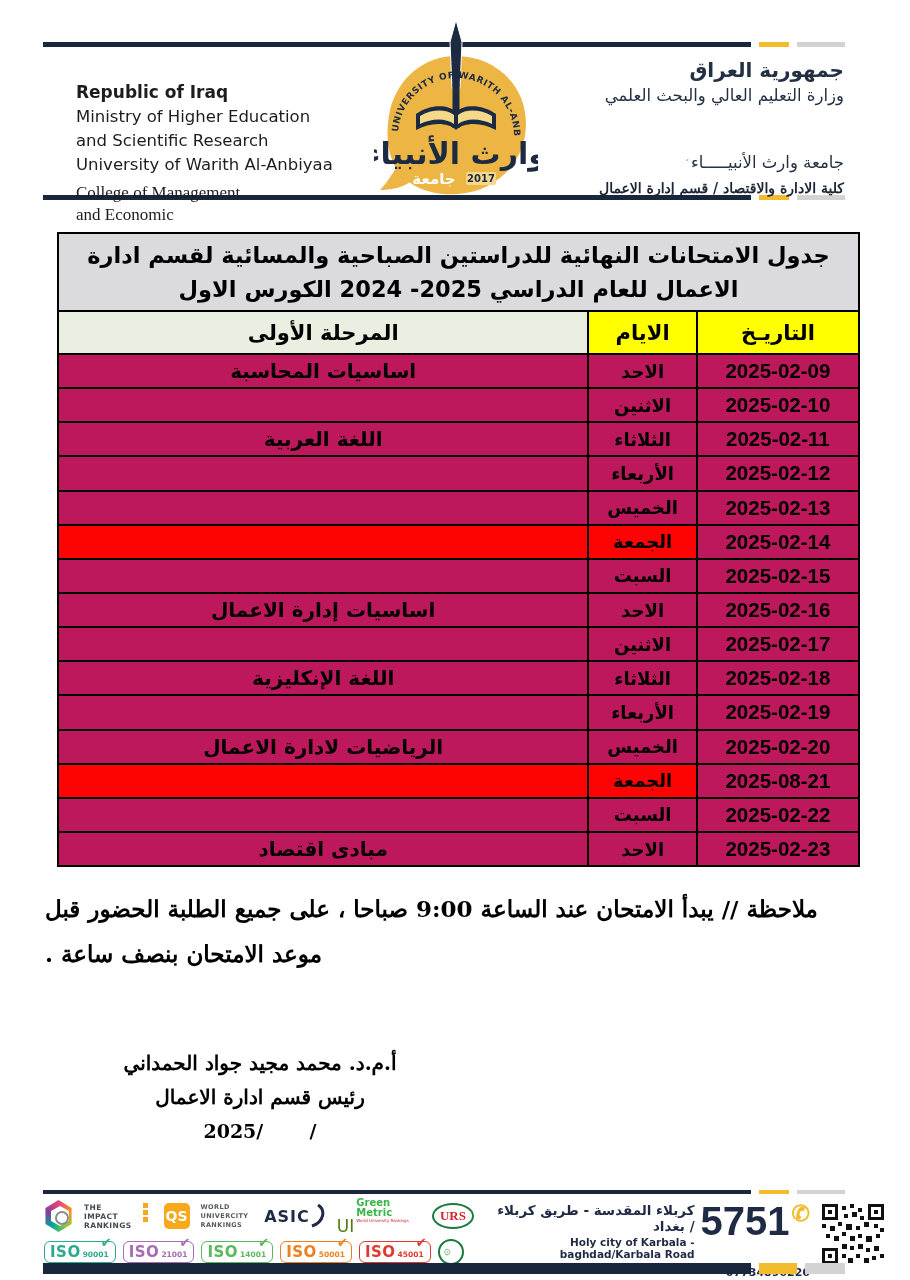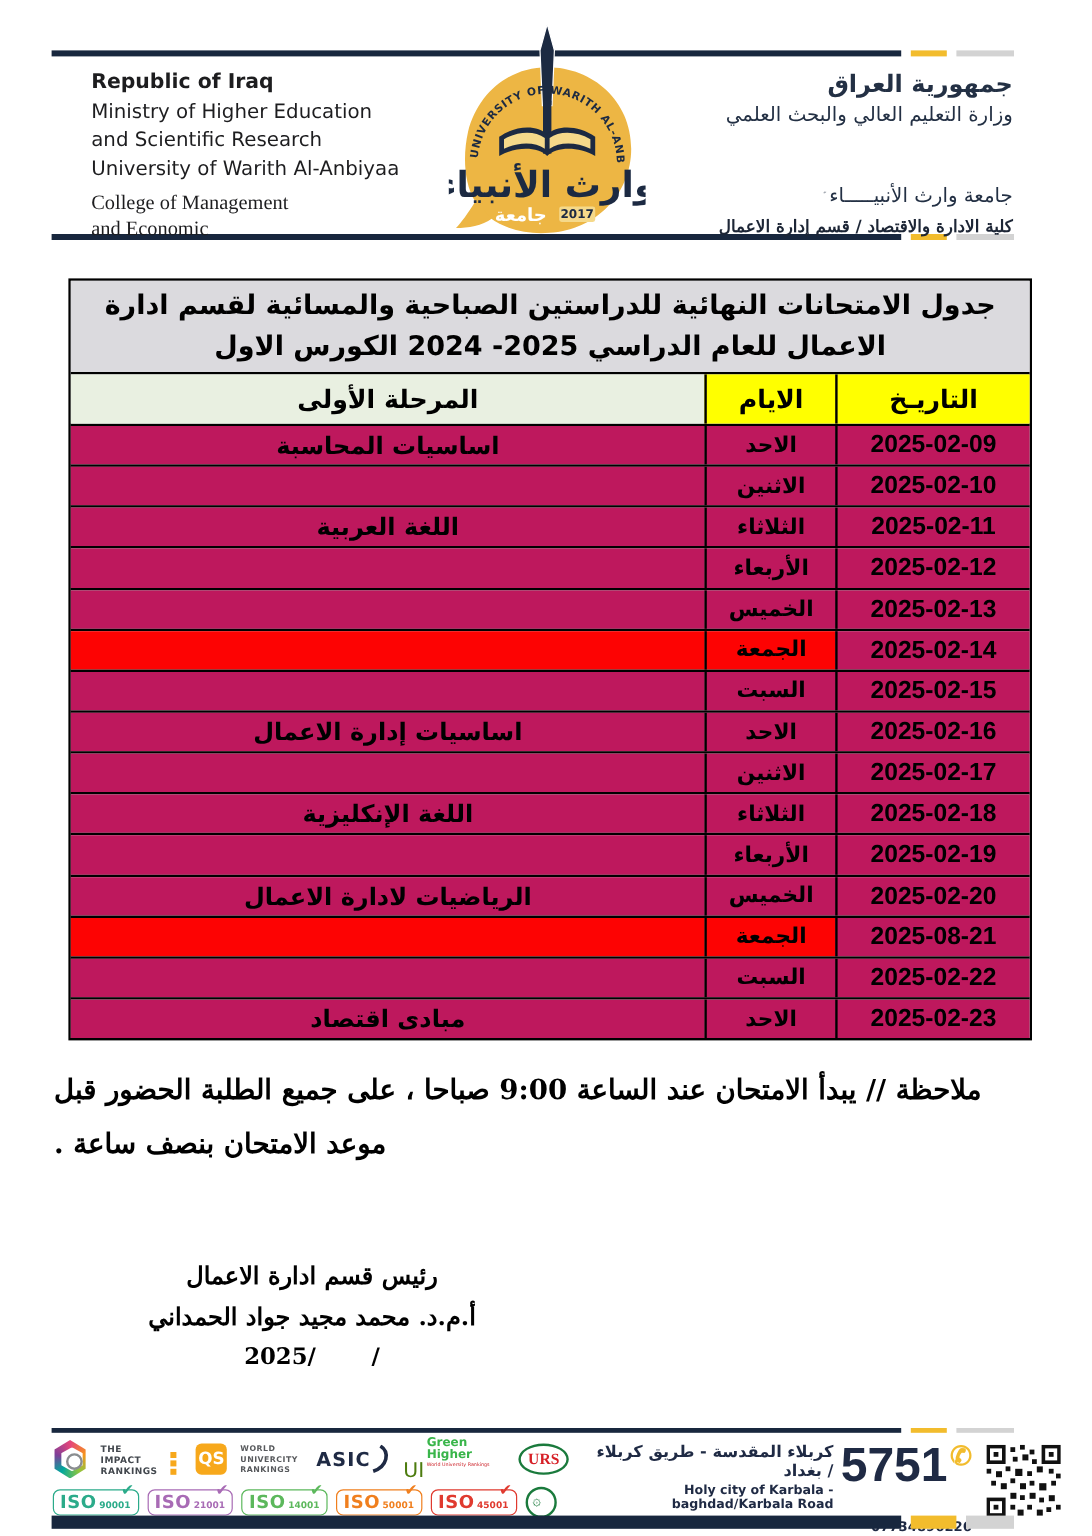--- a/index.html
+++ b/index.html
@@ -6,21 +6,21 @@
   body { background:#ffffff; font-family:"DejaVu Sans","Liberation Sans",sans-serif; }
   .page { position:relative; width:910px; height:1280px; background:#ffffff; margin:0 auto; overflow:hidden; }
 
   
   .triline { position:absolute; display:flex; align-items:center; }
   .triline .seg-navy { background:#18273e; height:100%; }
   .triline .seg-gold { background:#f2bc2d; height:100%; margin-left:8px; }
   .triline .seg-gray { background:#d3d3d3; height:100%; margin-left:8px; }
 
   
-  .hdr-left { position:absolute; left:76px; top:58px; width:300px; color:#1d1d1f; }
+  .hdr-left { position:absolute; left:76px; top:82px; width:300px; color:#1d1d1f; }
   .hdr-left .l1 { font-weight:bold; font-size:17px; margin-bottom:5px; }
   .hdr-left .l { font-size:16.5px; margin-bottom:5px; }
   .hdr-left .serif { font-family:"Liberation Serif",serif; font-size:17px; margin-top:9px; margin-bottom:2px; }
   .hdr-right { position:absolute; right:66px; top:58px; width:330px; text-align:right; direction:rtl; color:#233044; }
   .hdr-right .r1 { font-weight:bold; font-size:20px; margin-bottom:4px; }
   .hdr-right .r2 { font-size:16.5px; margin-bottom:4px; }
   .hdr-right .r3 { font-size:16.5px; margin-bottom:8px;margin-top:48px; }
   .hdr-right .r3 .pbuh { font-size:10px; }
   .hdr-right .r4 { font-family:"DejaVu Serif","Liberation Serif",serif; font-weight:bold; font-size:14px; color:#1d2636; }
   .logo-wrap { position:absolute; left:374px; top:18px; width:164px; height:186px; z-index:5; }
@@ -47,21 +47,21 @@
   .signature .sig-date { direction:ltr; font-size:19px; }
 
   
   .ft-logos { position:absolute; left:44px; top:1198px; width:430px; }
   .ft-row1 { display:flex; align-items:center; gap:11px; height:36px; }
   .ft-row2 { display:flex; align-items:center; gap:7px; margin-top:3px; height:30px; }
   .hex { position:relative; width:32px; height:32px; background:conic-gradient(#e5457b,#f7941d,#8dc63f,#00a79d,#7f3f98,#e5457b); clip-path:polygon(50% 0,95% 25%,95% 75%,50% 100%,5% 75%,5% 25%); }
   .hex::after { content:""; position:absolute; left:6px; top:6px; width:20px; height:20px; background:#fff; clip-path:polygon(50% 0,95% 25%,95% 75%,50% 100%,5% 75%,5% 25%); }
   .hex::before { content:""; position:absolute; left:11px; top:11px; width:10px; height:10px; border:2px solid #8a8d90; border-radius:50%; z-index:2; }
   .rank-txt { font-size:7.5px; font-weight:bold; color:#43484e; line-height:9px; letter-spacing:.4px; }
-  .qs-sq { display:flex; align-items:flex-end; gap:16px; }
+  .qs-sq { display:flex; align-items:flex-start; gap:16px; }
   .qs-col { display:flex; flex-direction:column; gap:2px; }
   .qs-col i { width:5px; height:5px; background:#f7a81b; }
   .qs-box { width:26px; height:26px; background:#f7a81b; border-radius:5px; color:#fff; font-weight:bold; font-size:14px; display:flex; align-items:center; justify-content:center; }
   .asic { display:flex; align-items:center; }
   .asic .asic-word { font-size:16px; font-weight:bold; color:#1f2a44; letter-spacing:1px; }
   .uig { display:flex; align-items:flex-start; gap:2px; }
   .uig .ui { font-size:17px; font-weight:normal; color:#4d7c0f; line-height:17px;margin-top:20px; }
   .uig .gm { font-size:10px; font-weight:bold; color:#39b54a; line-height:10px; }
   .uig .gm-sub { font-size:4px; color:#cc2027; }
   .urs { width:46px; height:26px; border:2px solid #1a7a3c; border-radius:50%; display:flex; align-items:center; justify-content:center; color:#d61f26; font-family:"Liberation Serif",serif; font-weight:bold; font-size:13px; }
@@ -237,22 +237,22 @@
       <div class="cell c-subject">مبادى اقتصاد</div>
       <div class="cell c-day">الاحد</div>
       <div class="cell c-date">2025-02-23</div>
     </div>
   </div>
   </div>
 
   <div class="note">ملاحظة  // يبدأ الامتحان عند الساعة 9:00 صباحا ، على جميع الطلبة الحضور قبل موعد الامتحان بنصف ساعة .</div>
 
   <div class="signature">
+    <div>أ.م.د. محمد مجيد جواد الحمداني</div>
     <div>رئيس قسم ادارة الاعمال</div>
-    <div>أ.م.د. محمد مجيد جواد الحمداني</div>
     <div class="sig-date">2025/&nbsp;&nbsp;&nbsp;&nbsp;&nbsp;&nbsp;&nbsp;/</div>
   </div>
 
   <div class="triline" style="left:43px; top:1190px; width:802px; height:3.5px;">
     <span class="seg-navy" style="width:708px;"></span>
     <span class="seg-gold" style="width:30px;"></span>
     <span class="seg-gray" style="width:48px;"></span>
   </div>
 
   <div class="ft-logos">
@@ -270,21 +270,21 @@
       <span class="rank-txt" style="width:58px; font-size:6.5px; color:#57595c;">WORLD UNIVERCITY RANKINGS</span>
       <span class="asic">
         <span class="asic-word">ASIC</span>
         <svg width="16" height="24" viewBox="0 0 16 24">
             <path d="M2 22 C14 18 16 6 8 1" fill="none" stroke="#1f2a44" stroke-width="3"></path>
           </svg>
       </span>
       <span class="uig">
         <span class="ui">UI</span>
         <span>
-          <div class="gm">Green Higher</div>
+          <div class="gm">Green Metric</div>
           <div class="gm-sub">World University Rankings</div>
         </span>
       </span>
       <span class="urs">URS</span>
     </div>
     <div class="ft-row2">
     <span class="iso-pill" style="border: 1.5px solid rgb(43, 171, 138);">
       <span class="iso-word" style="color: rgb(43, 171, 138);">ISO</span>
       <span class="iso-num" style="color: rgb(43, 171, 138);">90001</span>
       <span class="iso-check" style="color: rgb(43, 171, 138);">✔</span>

